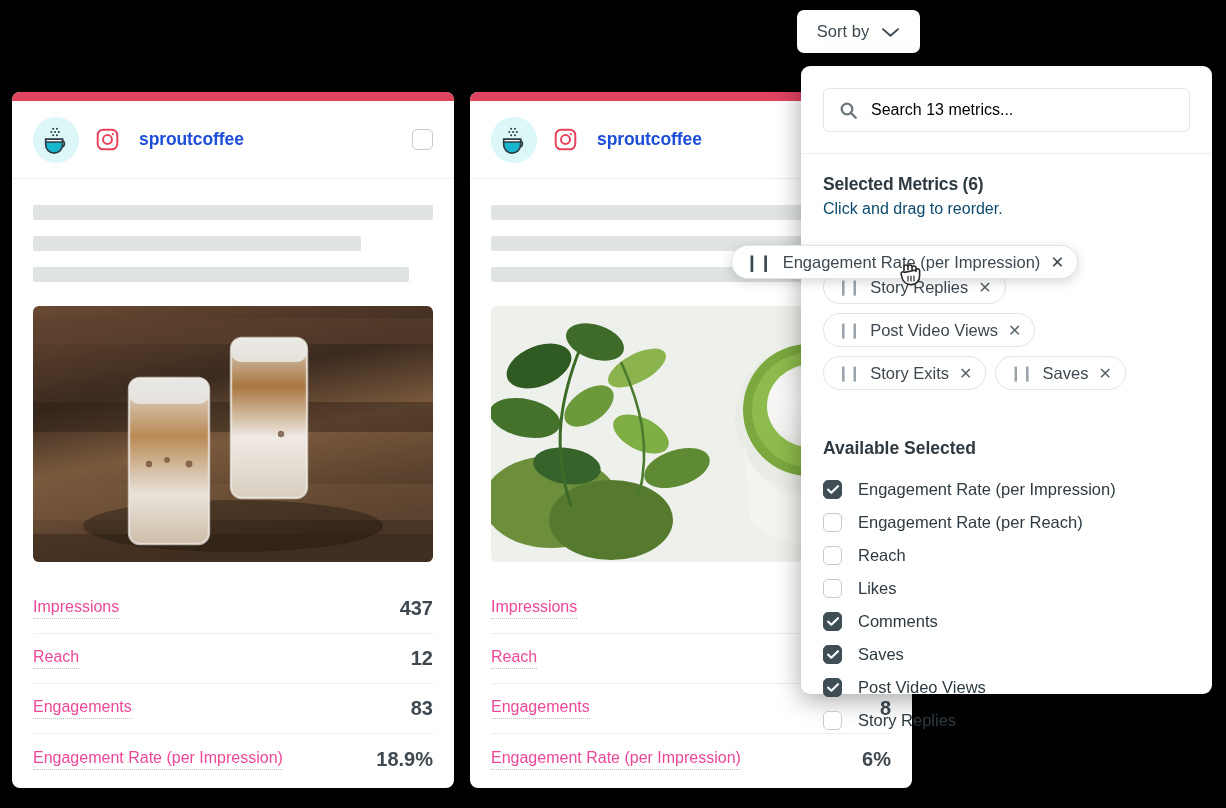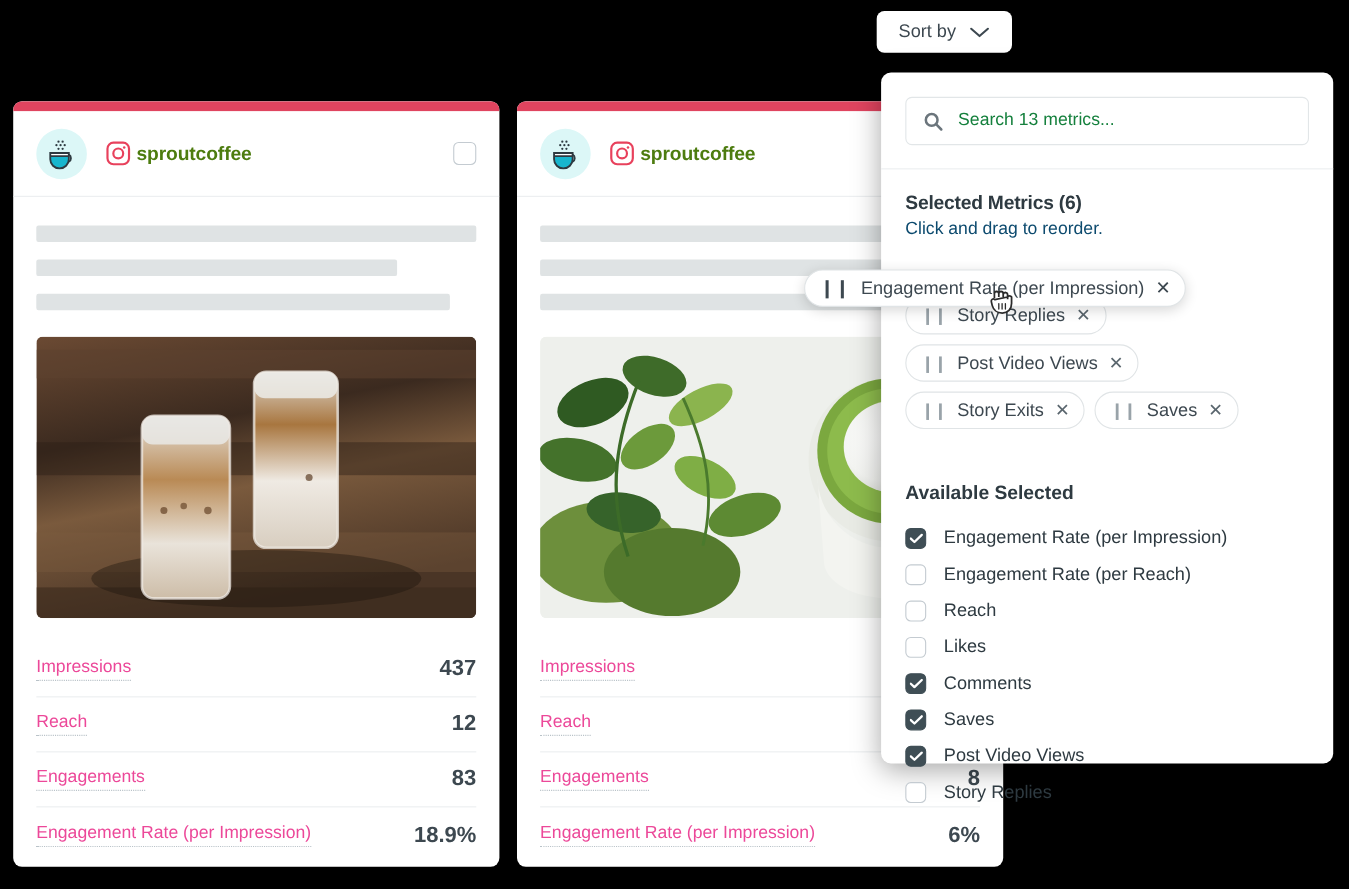--- a/index.html
+++ b/index.html
@@ -29,22 +29,22 @@
     height: 78px; padding: 0 21px;
     border-bottom: 1px solid #eceef0;
   }
   .avatar {
     width: 46px; height: 46px; border-radius: 50%;
     background: #dcf7f7; flex: 0 0 auto;
     display: flex; align-items: center; justify-content: center;
   }
   .network-icon { margin-left: 16px; flex: 0 0 auto; display: flex; align-items: center; }
   .handle {
-    margin-left: 4px; font-size: 17.5px; font-weight: bold;
-    color: #4d7c0f; letter-spacing: -0.1px;
+    margin-left: 19px; font-size: 17.5px; font-weight: bold;
+    color: #1d4ed8; letter-spacing: -0.1px;
   }
   .header-check {
     margin-left: auto;
     width: 21px; height: 21px;
     border: 1.6px solid #c4cbd1; border-radius: 5px;
     background: #fff;
   }
 
   
   .skeleton-area { padding: 26px 21px 16px 21px; }
@@ -69,21 +69,21 @@
   .metric-label {
     font-size: 16px; color: #ec4899;
     border-bottom: 1.5px dotted #b9c2c8;
     padding-bottom: 2px;
   }
   .metric-value { font-size: 20px; font-weight: bold; color: #3d4850; }
 
   
   #sort-by-button {
     position: absolute; left: 797px; top: 10px;
-    width: 123px; height: 38px;
+    width: 123px; height: 43px;
     background: #ffffff; border: none; border-radius: 7px;
     display: flex; align-items: center; justify-content: center; gap: 12px;
     font-size: 16.5px; color: #3d4850;
     box-shadow: 0 3px 10px rgba(0,0,0,0.3);
     cursor: pointer;
   }
 
   
   #metrics-panel {
     position: absolute; left: 801px; top: 66px;
@@ -91,21 +91,21 @@
     background: #ffffff; border-radius: 9px;
     box-shadow: 0 6px 26px rgba(0,0,0,0.35);
     z-index: 5;
   }
   .panel-search-wrap { padding: 22px 22px 21px 22px; border-bottom: 1px solid #eceef0; }
   .search-box {
     display: flex; align-items: center; gap: 13px;
     height: 44px; padding: 0 15px;
     border: 1px solid #e2e6e8; border-radius: 6px; background: #fff;
   }
-  .search-placeholder { font-size: 16px; color: #15803d; }
+  .search-placeholder { font-size: 16px; color: #000000; }
 
   .panel-body { padding: 20px 22px 0 22px; }
   .panel-h {
     font-size: 17.5px; font-weight: bold; color: #2e3a41; letter-spacing: -0.2px;
   }
   .panel-sub { font-size: 16px; color: #0c4a6e; margin-top: 5px; }
 
   .chips { margin-top: 14px; display: flex; flex-wrap: wrap; gap: 9px; }
   .chip {
     display: inline-flex; align-items: center; gap: 10px;

